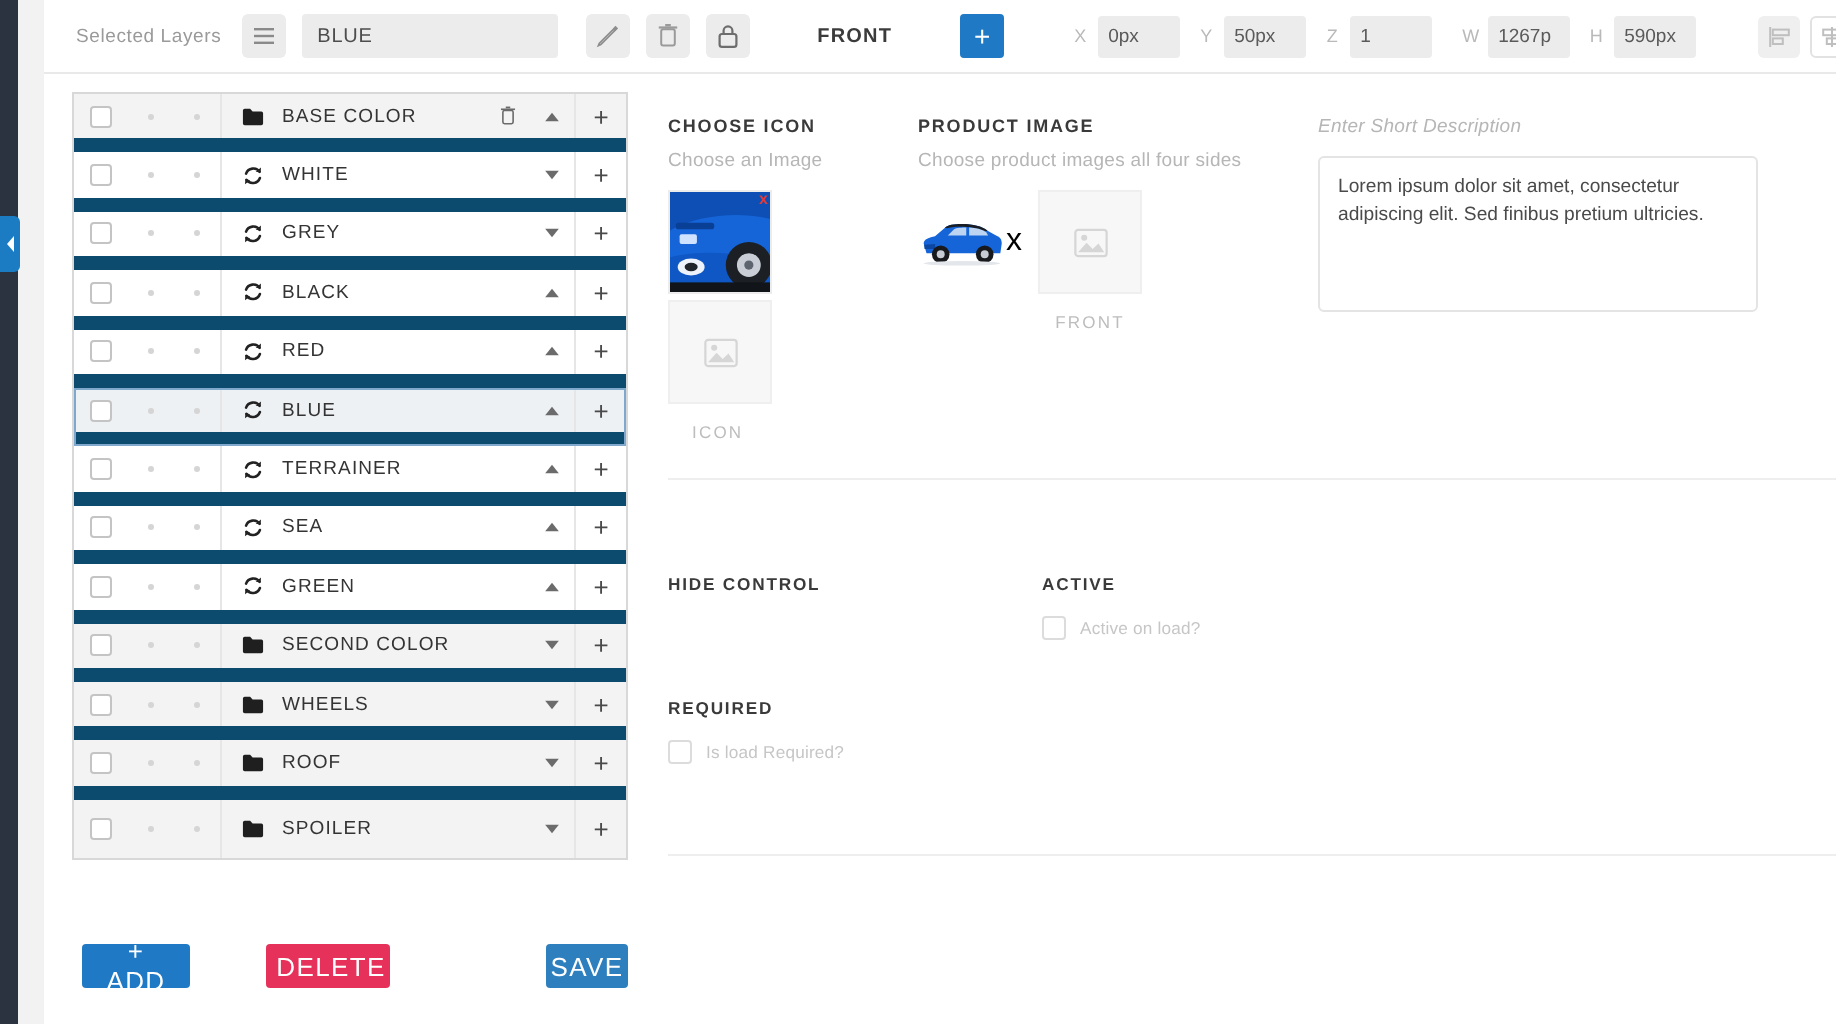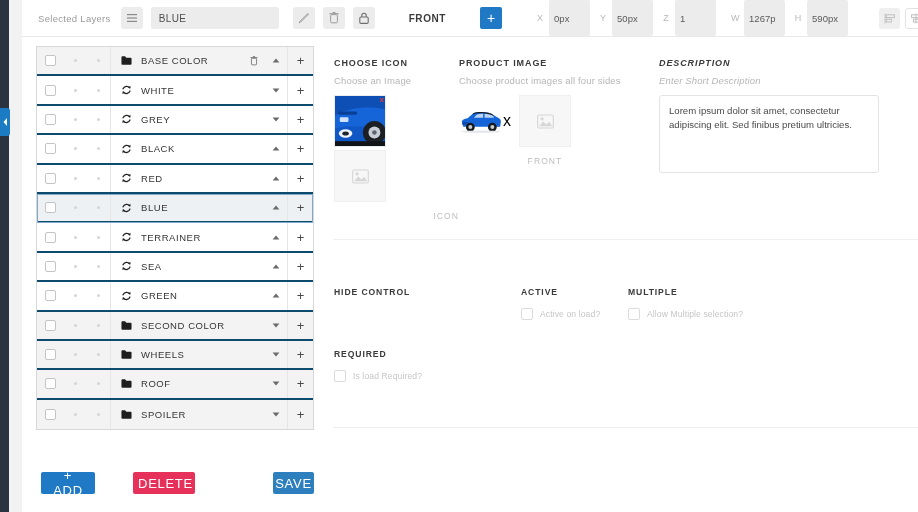--- a/index.html
+++ b/index.html
@@ -56,21 +56,21 @@
   }
   .sq-btn svg { display:block; }
 
   .txt-field {
     height:22px; background:#ececec; border:none; border-radius:2px;
     font-family:"Liberation Sans", sans-serif; font-size:10px; color:#4d4d4d;
     padding:0 8px; letter-spacing:.4px;
   }
   .txt-field.name { width:128px; margin-right:14px; }
   .num-field {
-    height:36px; width:41px; background:#ececec; border:none; border-radius:2px;
+    height:21px; width:41px; background:#ececec; border:none; border-radius:2px;
     font-family:"Liberation Sans", sans-serif; font-size:9.5px; color:#5a5a5a;
     padding:0 5px; margin-right:9px;
   }
   .num-field.wide { width:41px; }
 
   .plus-btn {
     width:22px; height:22px; background:#2079c4; border:none; border-radius:2px;
     color:#fff; font-size:14px; line-height:1; cursor:pointer;
     display:flex; align-items:center; justify-content:center; padding:0;
   }
@@ -87,21 +87,21 @@
   .layers-panel {
     position:absolute; left:36px; top:46px; width:278px;
     border:1px solid #d8d8d8; background:#fff;
   }
   .lp-head {
     display:flex; align-items:center; height:29px;
     border-bottom:1px solid #e2e2e2; background:#fff;
   }
   .lp-row {
     display:flex; align-items:center; height:29.4px;
-    border-bottom:2px solid #0c4a6e; position:relative;
+    border-bottom:7px solid #0c4a6e; position:relative;
   }
   .lp-row.folder { background:#f3f3f3; }
   .lp-row.leaf   { background:#ffffff; }
   .lp-row.selected {
     background:#eef1f4;
     outline:1.5px solid #7fa8cc; outline-offset:-1.5px; z-index:3;
   }
   .lp-row:last-child { border-bottom:none; }
 
   .col-check { width:26px; display:flex; justify-content:center; align-items:center; }
@@ -733,21 +733,21 @@
         </div>
 
         <div class="thumb empty" style="margin-top:3px;">
           <svg class="ph-icon" width="17" height="15" viewBox="0 0 20 17">
             <rect x="0.8" y="0.8" width="18.4" height="15.4" rx="1.6" fill="none" stroke="#9a9a9a" stroke-width="1.3"></rect>
             <circle cx="6" cy="5.4" r="1.8" fill="#9a9a9a"></circle>
             <path d="M2.4 14 L7.4 8.4 L11 12 L14.4 8.8 L17.8 14 Z" fill="#9a9a9a"></path>
           </svg>
         </div>
 
-        <div class="cap" style="text-align:right; margin-left:12px;">ICON</div>
+        <div class="cap" style="text-align:left; margin-left:12px;">ICON</div>
       </div>
 
       <div class="r-section" style="width:200px;">
         <div class="r-label">PRODUCT IMAGE</div>
         <div class="r-sub">Choose product images all four sides</div>
 
         <div style="display:flex; align-items:flex-start; gap:8px;">
           <div style="position:relative; width:52px; height:52px; display:flex; align-items:center; justify-content:center;">
             <svg width="52" height="34" viewBox="0 0 62 34" class="car-svg">
               <path d="M6 25 L4 18 C4 15 8 14 12 13 L19 7 C21 5 25 4.4 31 4.4 C39 4.4 45 6 49 9 L55 12.4 C58 13.6 59 15 59 18 L58 25 Z" fill="#1565d8"></path>
@@ -771,21 +771,20 @@
                 <circle cx="6" cy="5.4" r="1.8" fill="#9a9a9a"></circle>
                 <path d="M2.4 14 L7.4 8.4 L11 12 L14.4 8.8 L17.8 14 Z" fill="#9a9a9a"></path>
               </svg>
             </div>
             <div class="cap">FRONT</div>
           </div>
         </div>
       </div>
 
       <div class="r-section" style="width:240px;">
-        <div class="r-label italic">DESCRIPTION</div>
         <div class="r-sub italic">Enter Short Description</div>
         <textarea class="desc-box" placeholder="Enter Short Description" style="">Lorem ipsum dolor sit amet, consectetur adipiscing elit. Sed finibus pretium ultricies.</textarea>
       </div>
     </div>
   </div>
 
   <div class="hr" style="top:239px;"></div>
   <div class="hr" style="top:427px;"></div>
 
   <div style="position:absolute; left:334px; top:287px; width:584px; display:flex;">
@@ -796,27 +795,20 @@
     </div>
 
     <div style="width:107px;">
       <div class="field-label">ACTIVE</div>
       <div class="cb-row">
         <span class="cb-box"></span>
         <span class="cb-text">Active on load?</span>
       </div>
     </div>
 
-    <div style="width:150px;">
-      <div class="field-label">MULTIPLE</div>
-      <div class="cb-row">
-        <span class="cb-box"></span>
-        <span class="cb-text">Allow Multiple selection?</span>
-      </div>
-    </div>
   </div>
 
   <div style="position:absolute; left:334px; top:349px; width:300px;">
     <div class="field-label">REQUIRED</div>
     <div class="cb-row">
       <span class="cb-box"></span>
       <span class="cb-text">Is load Required?</span>
     </div>
   </div>
 

